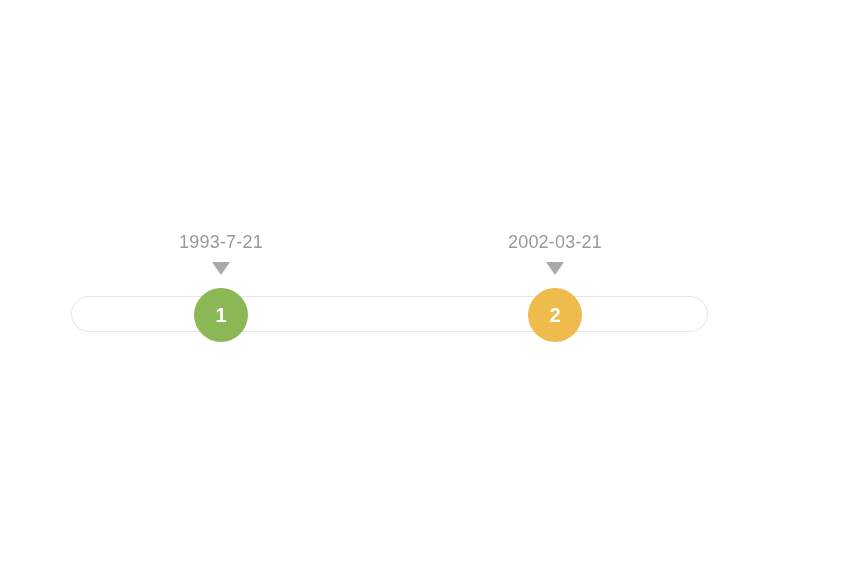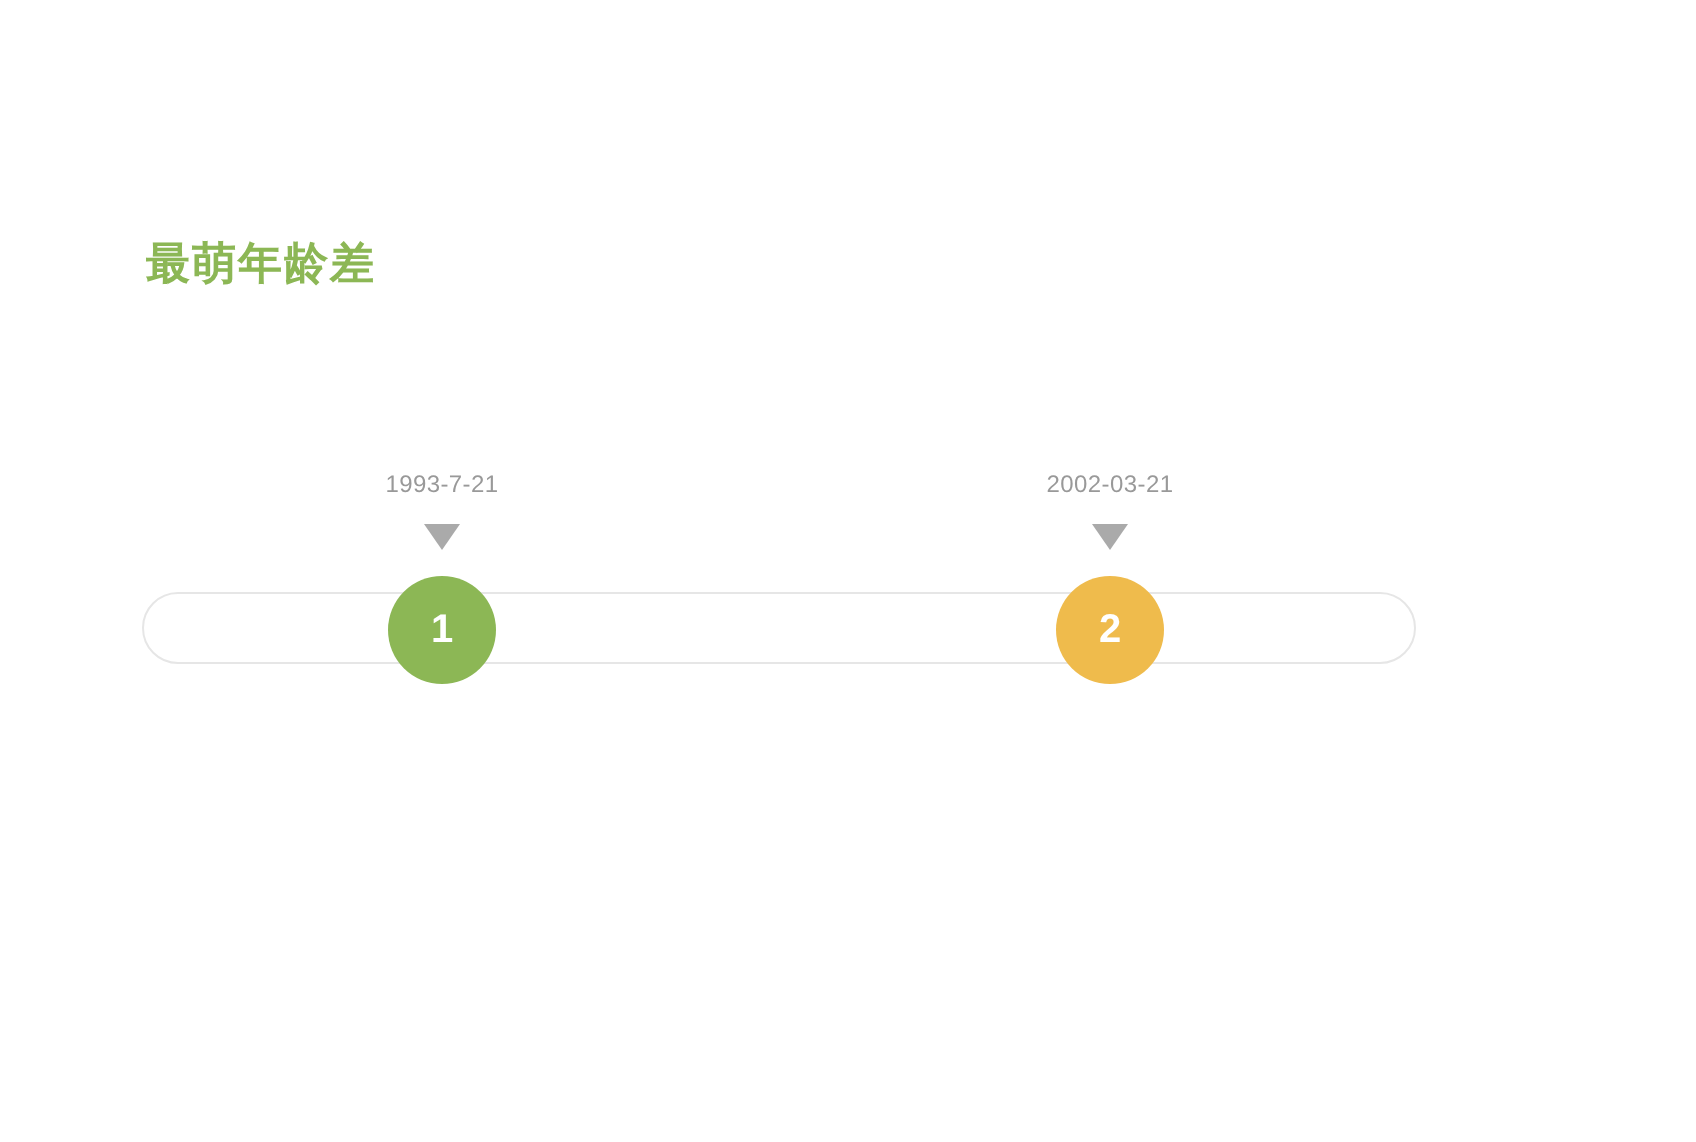--- a/index.html
+++ b/index.html
@@ -66,21 +66,21 @@
     left: 0;
     width: 0;
     height: 0;
   }
 
   .marker-label {
     position: absolute;
     top: 234px;
     left: 50%;
     transform: translateX(-50%);
-    font-size: 12px;
+    font-size: 18px;
     color: #999999;
     white-space: nowrap;
     line-height: 16px;
     letter-spacing: 0.2px;
   }
 
   .marker-arrow {
     position: absolute;
     top: 262px;
     left: 50%;
@@ -108,21 +108,20 @@
     font-weight: bold;
     line-height: 1;
     box-sizing: border-box;
   }
 </style>
 </head>
 <body>
 
 <div id="stage">
 
-  <div class="chart-title">最萌年龄差</div>
 
   <div class="timeline">
 
     <div class="timeline-track"></div>
 
     <div class="marker" style="left:221px;">
       <div class="marker-label">1993-7-21</div>
       <div class="marker-arrow"></div>
       <div class="marker-dot" style="background:#8cb755;">1</div>
     </div>

